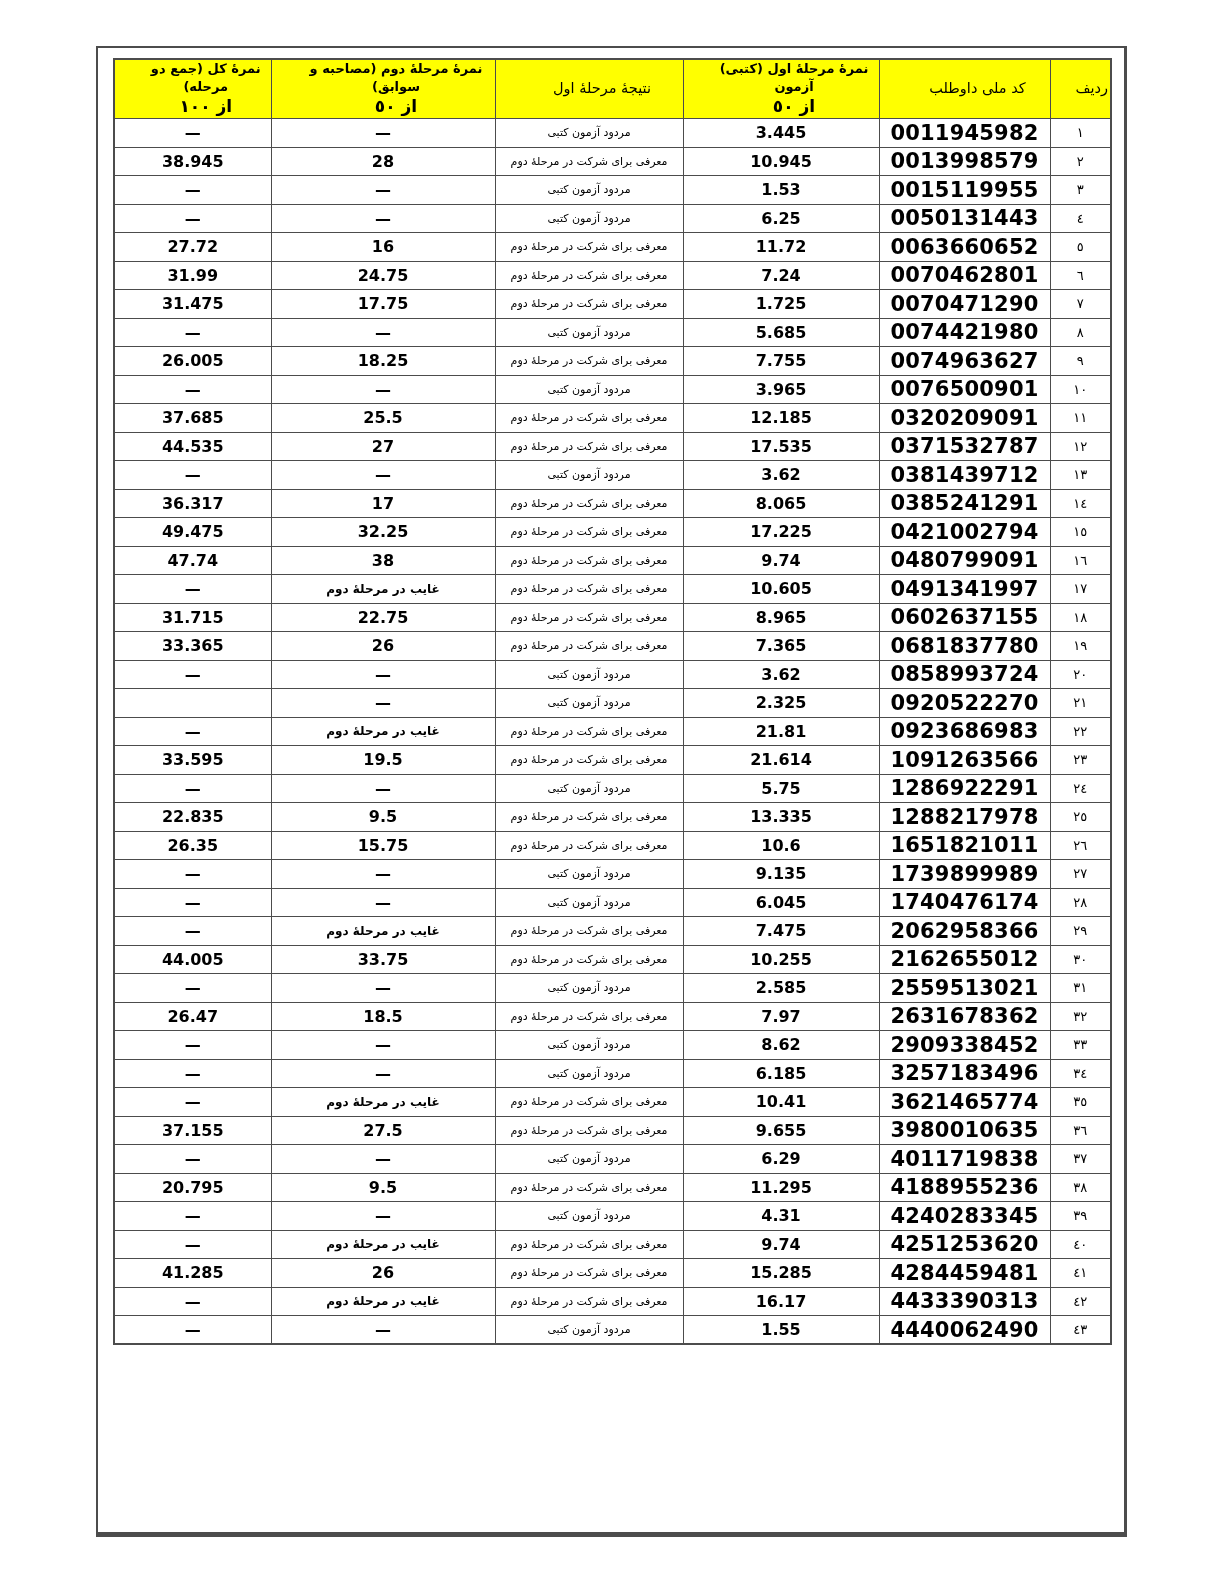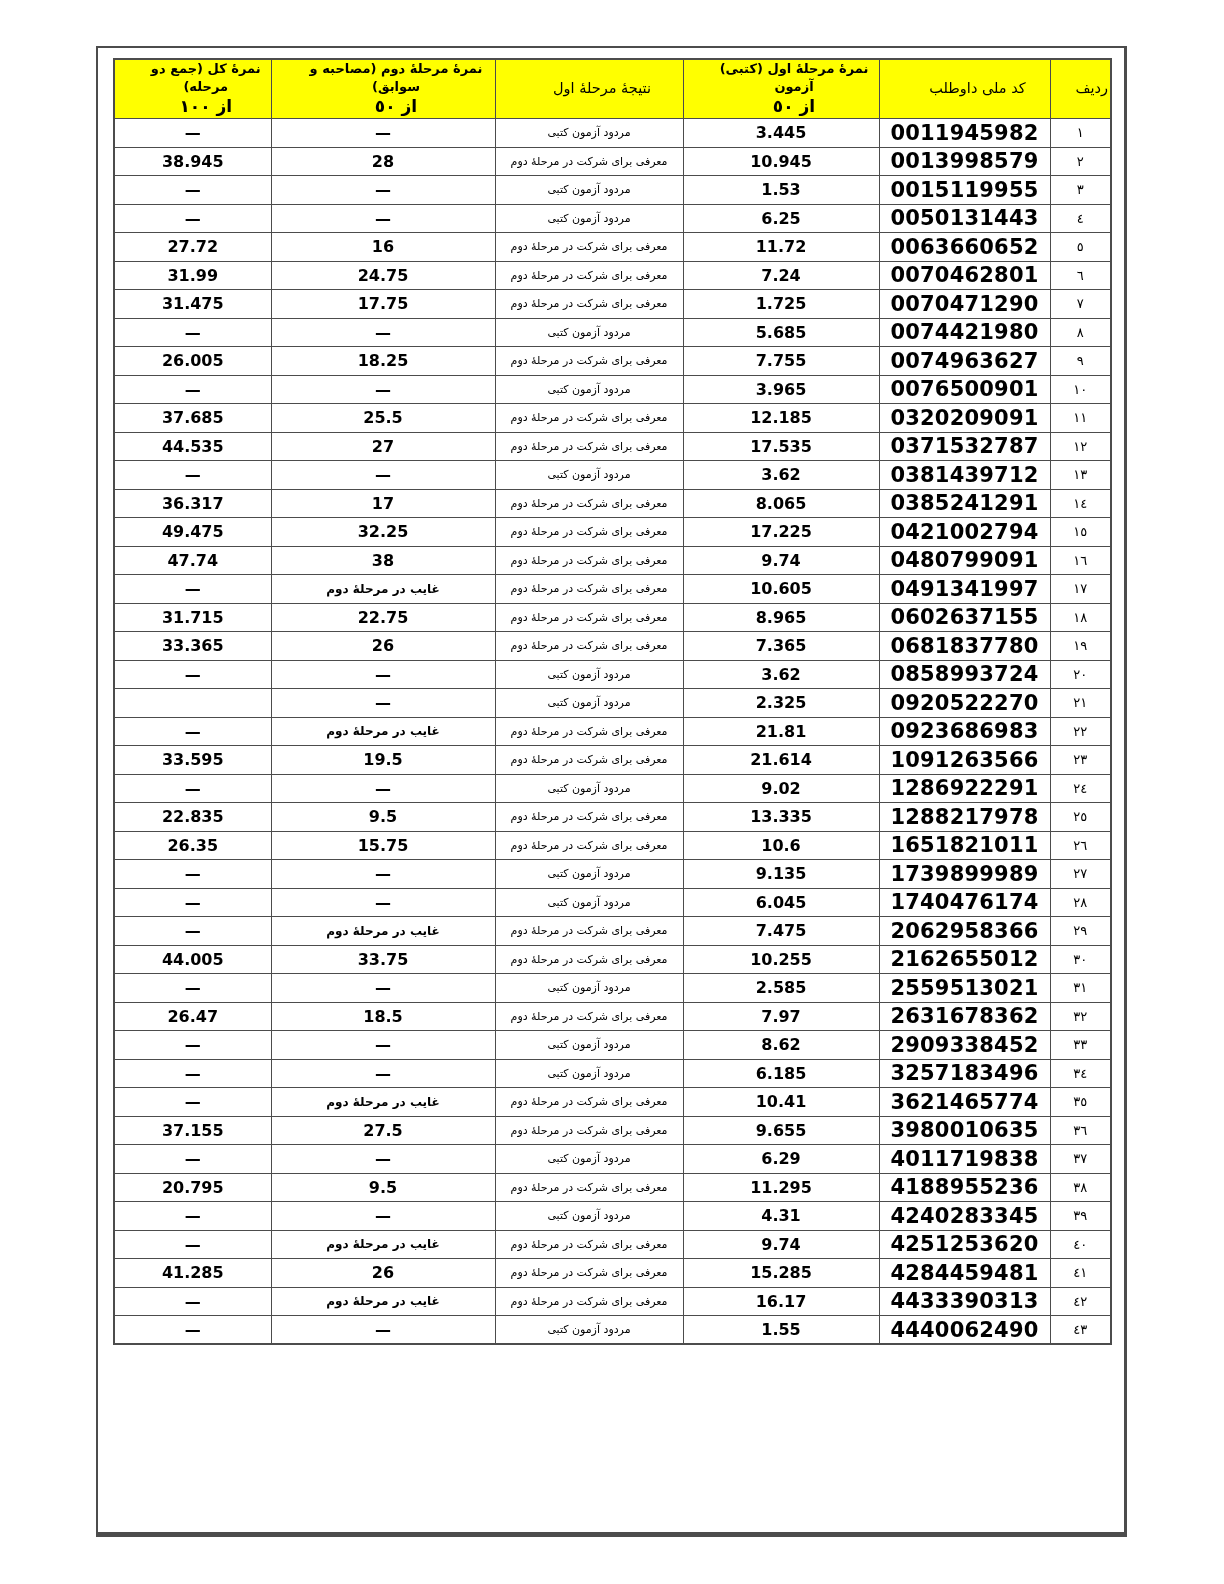--- a/index.html
+++ b/index.html
@@ -296,21 +296,21 @@
             <td class="c-rownum">٢٣</td>
             <td class="c-id">1091263566</td>
             <td class="c-score">21.614</td>
             <td class="c-result">معرفی برای شرکت در مرحلۀ دوم</td>
             <td class="c-score">19.5</td>
             <td class="c-score">33.595</td>
           </tr>
           <tr>
             <td class="c-rownum">٢٤</td>
             <td class="c-id">1286922291</td>
-            <td class="c-score">9.02</td>
+            <td class="c-score">5.75</td>
             <td class="c-result">مردود آزمون کتبی</td>
             <td class="c-score">—</td>
             <td class="c-score">—</td>
           </tr>
           <tr>
             <td class="c-rownum">٢٥</td>
             <td class="c-id">1288217978</td>
             <td class="c-score">13.335</td>
             <td class="c-result">معرفی برای شرکت در مرحلۀ دوم</td>
             <td class="c-score">9.5</td>

